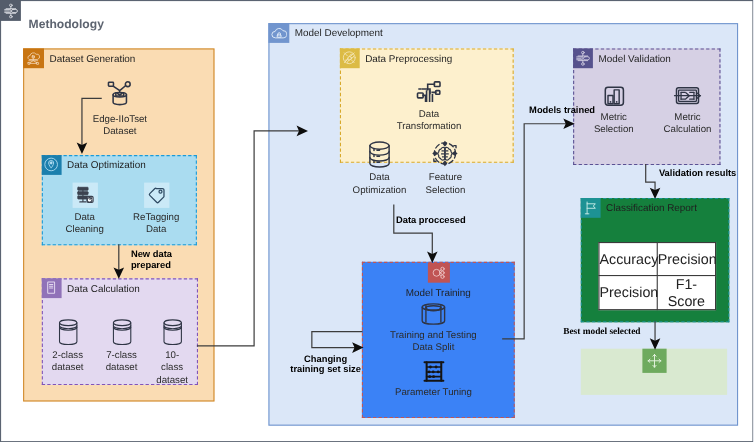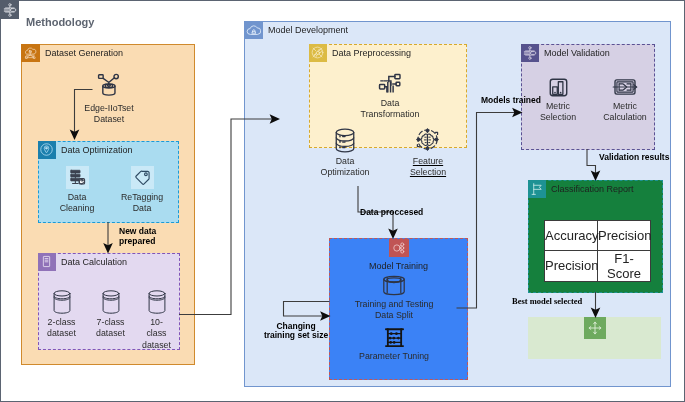--- a/index.html
+++ b/index.html
@@ -61,21 +61,21 @@
   .n-c6  { left:56px; top:36px; width:31px; }
   .n-c10 { left:102px; top:36px; width:31px; }
 
   
   .grp-dpre { left:34px; top:22px; width:158px; height:104px;
               background:#fdf0cd; border:1.2px dashed #d7a92c;margin-left:30px; }
   .grp-dpre > .grp-badge { background:#dcbb44; width:18px; height:18px; }
   .grp-dpre > .grp-title { left:22px; top:3px; }
   .n-dtrans { left:47px; top:28px; width:66px; }
   .n-dopt   { left:4px; top:83px; width:62px; }
-  .n-fsel   { left:87px; top:82px; width:62px;text-decoration:underline; }
+  .n-fsel   { left:64px; top:82px; width:62px; }
 
   .grp-mtrain { left:84px; top:216px; width:139px; height:142px;
                 background:#3b82f6; border:1.2px dashed #c05757; }
   .grp-mtrain > .grp-badge { background:#c05454; width:20px; height:18px; left:50%; top:0px; transform:translateX(-50%); }
   .grp-mtrain > .grp-title { left:0; top:22px; width:100%; text-align:center; }
   .n-split  { left:14px; top:36px; width:100px; }
   .n-ptune  { left:14px; top:88px; width:100px; }
 
   .grp-mval { left:276px; top:22px; width:134px; height:106px;
               background:#d6d0e4; border:1.2px dashed #5a5194; }
@@ -94,21 +94,21 @@
                   text-align:center; padding:0; width:53px; height:29.5px; }
 
   .prop-box { position:absolute; left:283px; top:295px; width:133px; height:42px;
               background:#d9e9d0; text-align:center; }
   .prop-ic { width:22px; height:22px; background:#6eaa5e; margin:0 auto;
              display:flex; align-items:center; justify-content:center; }
   .prop-lbl { font-size:8.8px; color:#222; margin-top:3px; }
 
   
   .cl-newdata  { left:119px; top:227px; text-align:left; line-height:9.8px; }
-  .cl-dataproc { left:360px; top:207px; text-align:right; }
+  .cl-dataproc { left:360px; top:195px; text-align:right; }
   .cl-mtrained { left:455px; top:95px;  text-align:left; }
   .cl-valres   { left:599px; top:152px; text-align:left; }
   .cl-bestmodel{ left:512px; top:296px; text-align:left; }
   .cl-changing { left:261px; top:321.5px; width:70px; text-align:center; line-height:9.8px; }
 </style>
 </head>
 <body>
 
 <div id="page">
   <div class="frame"></div>

